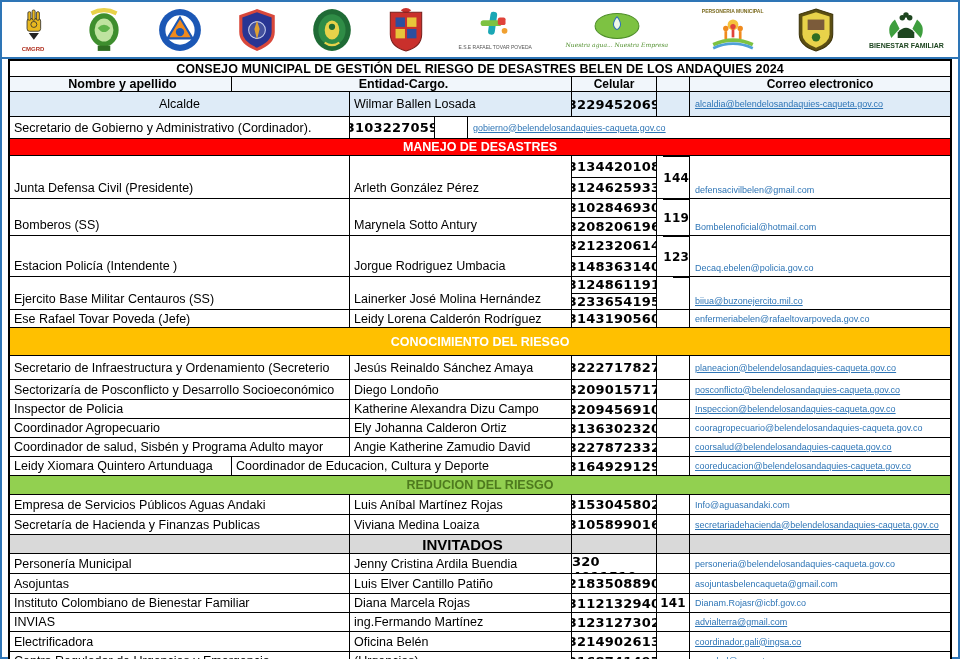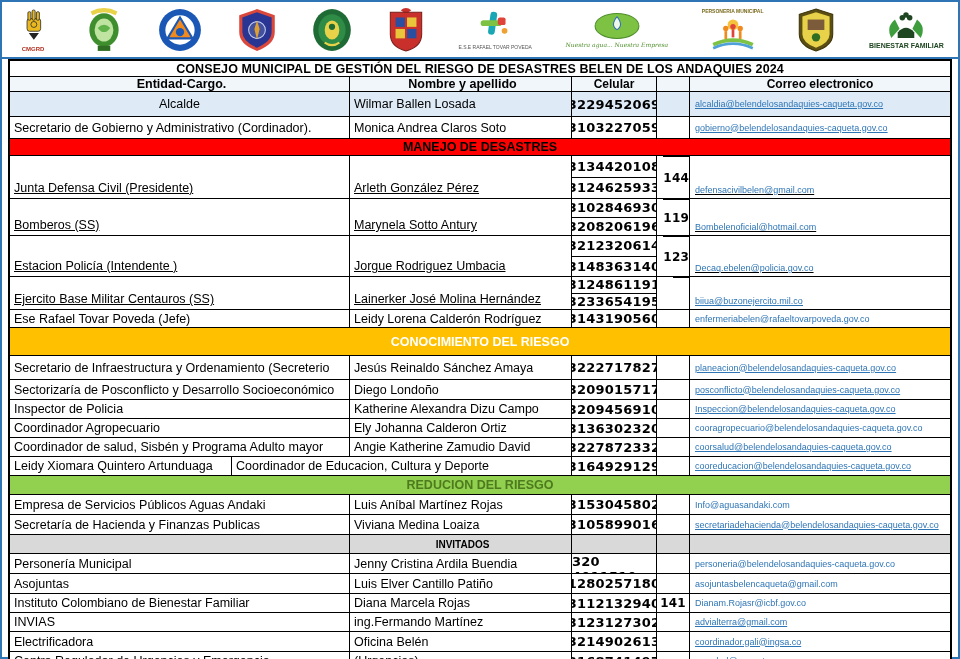--- a/index.html
+++ b/index.html
@@ -24,26 +24,26 @@
   .cell { border-right: 1px solid #000; overflow: hidden; display: flex; align-items: center; }
   .cell:last-child { border-right: none; }
   .c-entity { width: 340px; padding-left: 4px; font-size: 12.5px; white-space: nowrap; }
   .c-name   { width: 222px; padding-left: 4px; font-size: 12.5px; white-space: nowrap; }
   .c-phone  { width: 85px; flex-direction: column; align-items: stretch; padding: 0; }
   .c-ext    { width: 33px; align-items: stretch; padding: 0; }
   .c-email  { flex: 1; padding-left: 5px; }
   .sub { flex: 1; display: flex; align-items: center; justify-content: center; font-weight: bold; font-size: 13px; font-family: "DejaVu Sans", sans-serif; letter-spacing: 0.2px; }
   .c-phone .sub + .sub, .c-ext .sub + .sub { border-top: 1px solid #000; }
   .c-ext .sub { font-size: 12px; }
-  .row.tall .c-entity, .row.tall .c-name, .row.tall .c-email { align-items: flex-end; padding-bottom: 3px; text-decoration: underline; }
+  .row.tall .c-entity, .row.tall .c-name, .row.tall .c-email { align-items: flex-end; padding-bottom: 3px; }
   .center-entity { justify-content: center; padding-left: 0; }
   .email { font-size: 9px; color: #2E75B6; text-decoration: none; white-space: nowrap; cursor: pointer; }
   .email.u { text-decoration: underline; }
   .section-row { display: flex; align-items: center; justify-content: center; font-weight: bold; font-size: 12.5px; border-bottom: 1px solid #000; }
-  .invit-label { width: 100%; text-align: center; font-weight: bold; font-size: 10px; }
+  .invit-label { width: 100%; text-align: center; font-weight: bold; font-size: 15px; }
 </style>
 </head>
 <body>
 
 <div class="sheet">
 
   <div class="logo-strip">
     <div class="logo">
       <svg width="34" height="38" viewBox="0 0 40 44">
         <rect x="13" y="12" width="16" height="15" rx="3" fill="#E9B91F" stroke="#333"></rect>
@@ -146,22 +146,22 @@
         <circle cx="25" cy="5" r="3" fill="#1E4620"></circle>
         <path d="M16 24 Q25 14 34 24 L34 30 L16 30 Z" fill="#1E4620"></path>
       </svg>
       <span class="cap bf">BIENESTAR FAMILIAR</span>
     </div>
   </div>
 
   <div class="grid">
     <div class="title-row">CONSEJO MUNICIPAL DE GESTIÓN DEL RIESGO DE DESASTRES BELEN DE LOS ANDAQUIES 2024</div>
     <div class="header-row">
+      <div class="cell c-name">Nombre y apellido</div>
       <div class="cell c-entity">Entidad-Cargo.</div>
-      <div class="cell c-name">Nombre y apellido</div>
       <div class="cell c-phone" style="flex-direction:row;align-items:center;justify-content:center">Celular</div>
       <div class="cell c-ext"></div>
       <div class="cell c-email" style="justify-content:center;padding-left:0">Correo electronico</div>
     </div>
     <div id="rows">
         <div class="row" style="height: 25px; background: rgb(222, 235, 247);">
           <div class="cell c-entity center-entity">
             <span>Alcalde</span>
           </div>
           <div class="cell c-name">
@@ -176,36 +176,33 @@
             <div class="sub"></div>
           </div>
           <div class="cell c-email">
             <a class="email u">alcaldia@belendelosandaquies-caqueta.gov.co</a>
           </div>
         </div>
         <div class="row" style="height: 22px;">
           <div class="cell c-entity">
             <span>Secretario de Gobierno y Administrativo (Cordinador).</span>
           </div>
-          <div class="cell c-name">
-            <span>Monica Andrea Claros Soto</span>
-          </div>
           <div class="cell c-phone">
             <div class="sub">
               <span>3103227059</span>
             </div>
           </div>
           <div class="cell c-ext">
             <div class="sub"></div>
           </div>
           <div class="cell c-email">
             <a class="email u">gobierno@belendelosandaquies-caqueta.gov.co</a>
           </div>
         </div>
-        <div class="section-row" style="height: 17px; background: rgb(255, 0, 0); color: #000000;">
+        <div class="section-row" style="height: 17px; background: rgb(255, 0, 0); color: #ffffff;">
           <span>MANEJO DE DESASTRES</span>
         </div>
         <div class="row tall" style="height: 43px;">
           <div class="cell c-entity">
             <span>Junta Defensa Civil (Presidente)</span>
           </div>
           <div class="cell c-name">
             <span>Arleth González Pérez</span>
           </div>
           <div class="cell c-phone">
@@ -506,21 +503,21 @@
         </div>
         <div class="row" style="height: 20px;">
           <div class="cell c-entity">
             <span>Asojuntas</span>
           </div>
           <div class="cell c-name">
             <span>Luis Elver Cantillo Patiño</span>
           </div>
           <div class="cell c-phone">
             <div class="sub">
-              <span>1280257180</span>
+              <span>2183508890</span>
             </div>
           </div>
           <div class="cell c-ext">
             <div class="sub"></div>
           </div>
           <div class="cell c-email">
             <a class="email">asojuntasbelencaqueta@gmail.com</a>
           </div>
         </div>
         <div class="row" style="height: 19px;">

